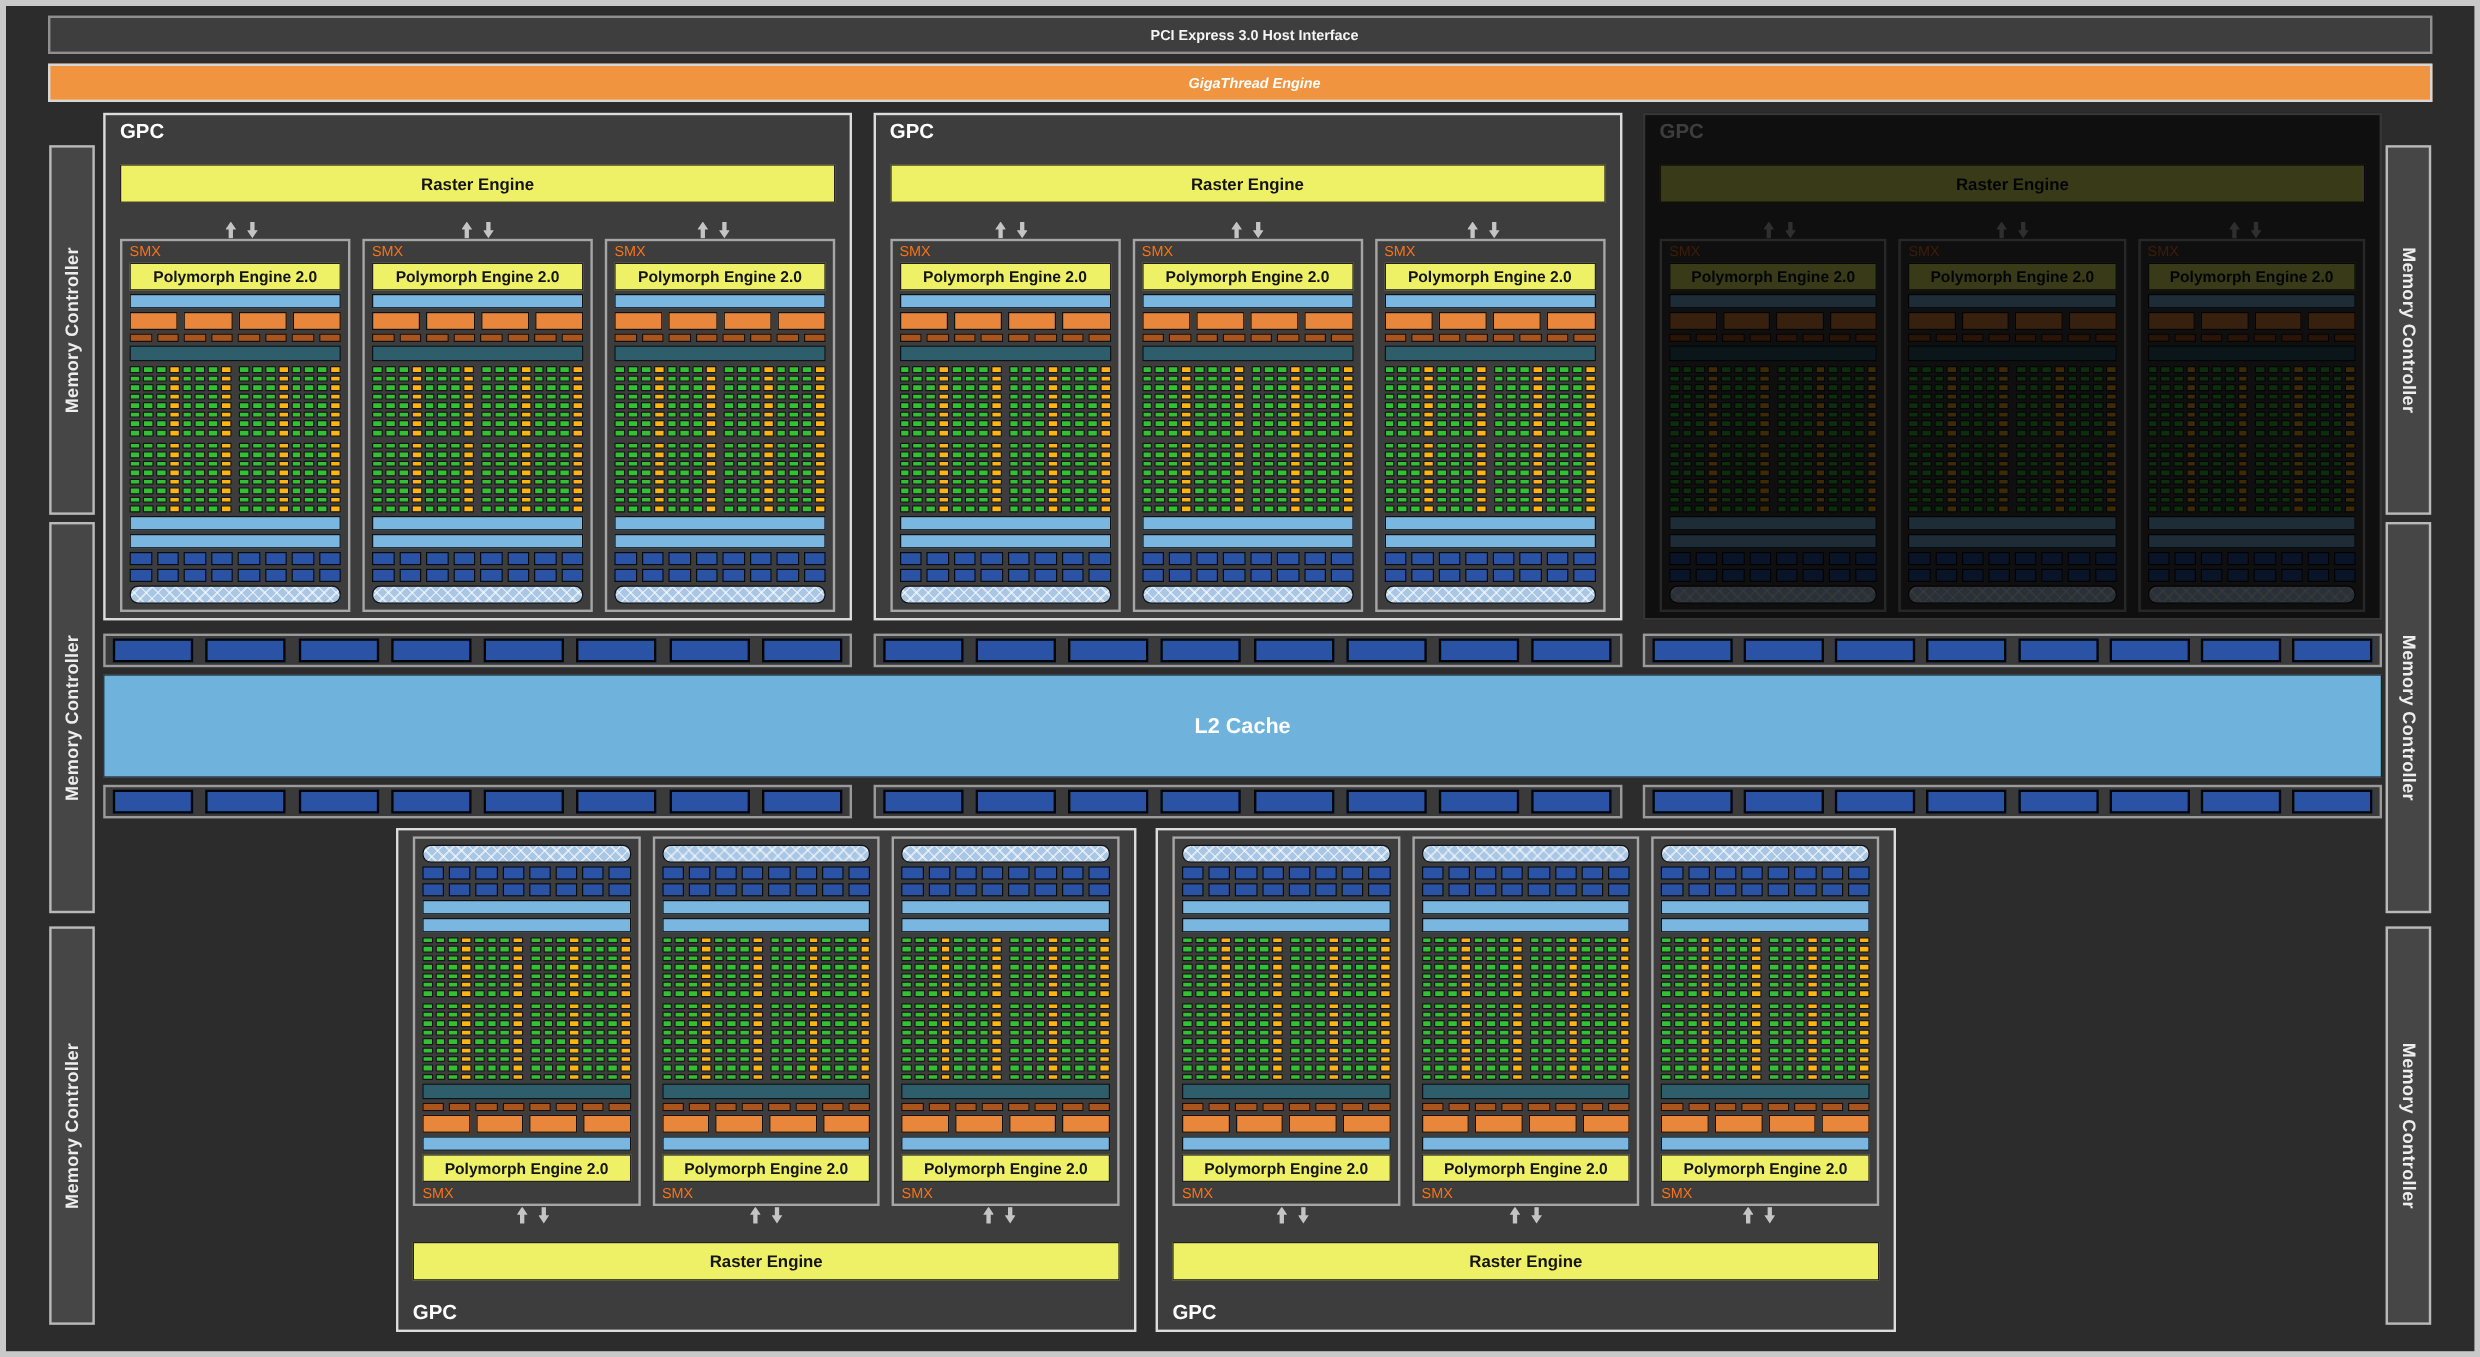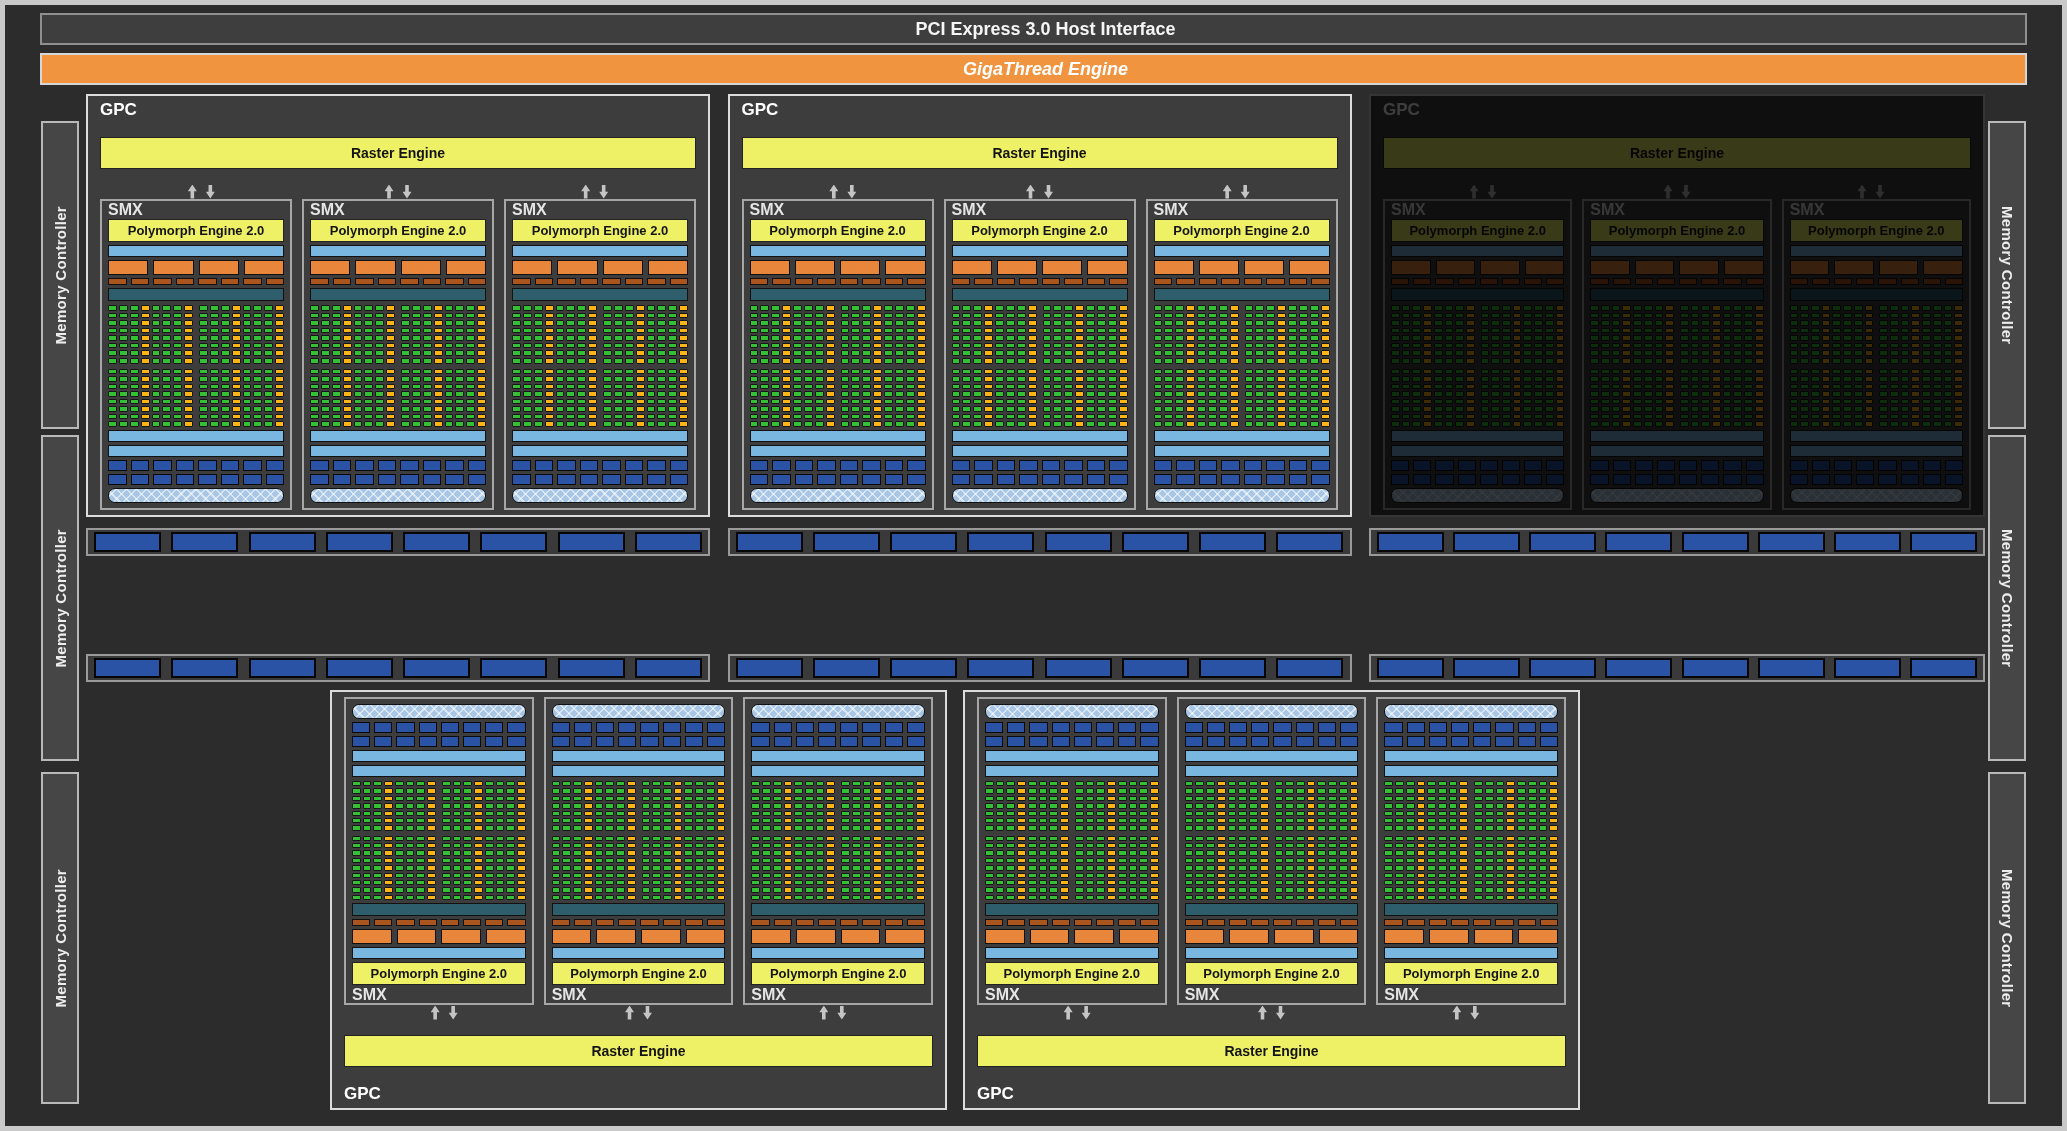--- a/index.html
+++ b/index.html
@@ -1,20 +1,20 @@
 <!DOCTYPE html>
 <html><head>
 <meta charset="utf-8">
 <style>
   html,body{margin:0;padding:0;background:#1a1a1a;}
   .stage{position:relative;width:2067px;height:1131px;box-sizing:border-box;
     background:var(--bg,#2c2c2c);border:5px solid var(--frame,#c9c9c9);overflow:hidden;
     font-family:"Liberation Sans","DejaVu Sans",sans-serif;}
   .bar{position:absolute;display:flex;align-items:center;justify-content:center;
-    font-weight:bold;font-size:18px;box-sizing:border-box;padding-left:24px;}
+    font-weight:bold;font-size:12px;box-sizing:border-box;padding-left:24px;}
   .pci{left:35px;top:8px;width:1987px;height:32px;background:#3e3e3e;
     border:2px solid #8f8f8f;color:#f5f5f5;}
   .giga{left:35px;top:48px;width:1987px;height:32px;background:var(--orangebar,#f0943f);
     border:2px solid #d6d6d6;color:#ffffff;font-style:italic;}
   
   .mc-box{position:absolute;width:38px;background:var(--mcbg,#464646);border:2px solid #b9b9b9;
     box-sizing:border-box;display:flex;align-items:center;justify-content:center;}
   .mc-label{font-size:15px;font-weight:bold;color:#ededed;white-space:nowrap;letter-spacing:.3px;}
   .mc-col.left .mc-label{writing-mode:vertical-rl;transform:rotate(180deg);}
   .mc-col.right .mc-label{writing-mode:vertical-rl;}
@@ -48,21 +48,21 @@
   .arrow-row{flex:none;height:15px;display:flex;margin:0 5px;}
   .apair{flex:1;display:flex;gap:9px;align-items:center;justify-content:center;}
   .arr{width:9px;height:14px;background:var(--arrow,#c4c4c4);}
   .arr.up{clip-path:polygon(50% 0,100% 48%,70% 48%,70% 100%,30% 100%,30% 48%,0 48%);}
   .arr.down{clip-path:polygon(50% 100%,100% 52%,70% 52%,70% 0,30% 0,30% 52%,0 52%);}
   .smx-row{flex:1;display:flex;margin:0 -3px;}
   
   .smx{flex:1;margin:0 5px;box-sizing:border-box;background:#3d3d3d;border:2px solid #a6a6a6;
     display:flex;flex-direction:column;gap:3px;padding:0 6px 5px;}
   .smx.flipped{flex-direction:column-reverse;padding:5px 6px 0;}
-  .smx-label{flex:none;height:13px;line-height:13px;font-size:16px;font-weight:bold;color:#e5e5e5;margin-top:2px;}
+  .smx-label{flex:none;height:13px;line-height:13px;font-size:12px;font-weight:normal;color:#f97316;margin-top:2px;}
   .smx.flipped .smx-label{margin-top:0;margin-bottom:2px;}
   .poly{flex:none;height:21px;background:var(--yellow,#eef066);border:1px solid #222;
     display:flex;align-items:center;justify-content:center;color:#141414;font-weight:bold;font-size:13px;}
   .hbar{flex:none;box-sizing:border-box;border:1px solid #111;}
   .hbar.lb{height:12px;background:var(--lightblue,#7ab7e0);}
   .hbar.teal{height:13px;background:var(--teal,#2e5d6b);}
   .segrow{flex:none;display:flex;gap:5px;}
   .segrow.orange{height:15px;}
   .segrow.orange .seg{flex:1;background:var(--orange,#e8873b);border:1px solid #111;}
   .segrow.small{height:7px;gap:4px;}
@@ -3243,20 +3243,23 @@
         <div class="mem-block"></div>
         <div class="mem-block"></div>
         <div class="mem-block"></div>
         <div class="mem-block"></div>
         <div class="mem-block"></div>
         <div class="mem-block"></div>
         <div class="mem-block"></div>
       </div>
     </div>
 
+  <div class="l2">
+    <span>L2 Cache</span>
+  </div>
 
   <div id="mem-bottom" class="mem-row b">
       <div class="mem-group cw1">
         <div class="mem-block"></div>
         <div class="mem-block"></div>
         <div class="mem-block"></div>
         <div class="mem-block"></div>
         <div class="mem-block"></div>
         <div class="mem-block"></div>
         <div class="mem-block"></div>

